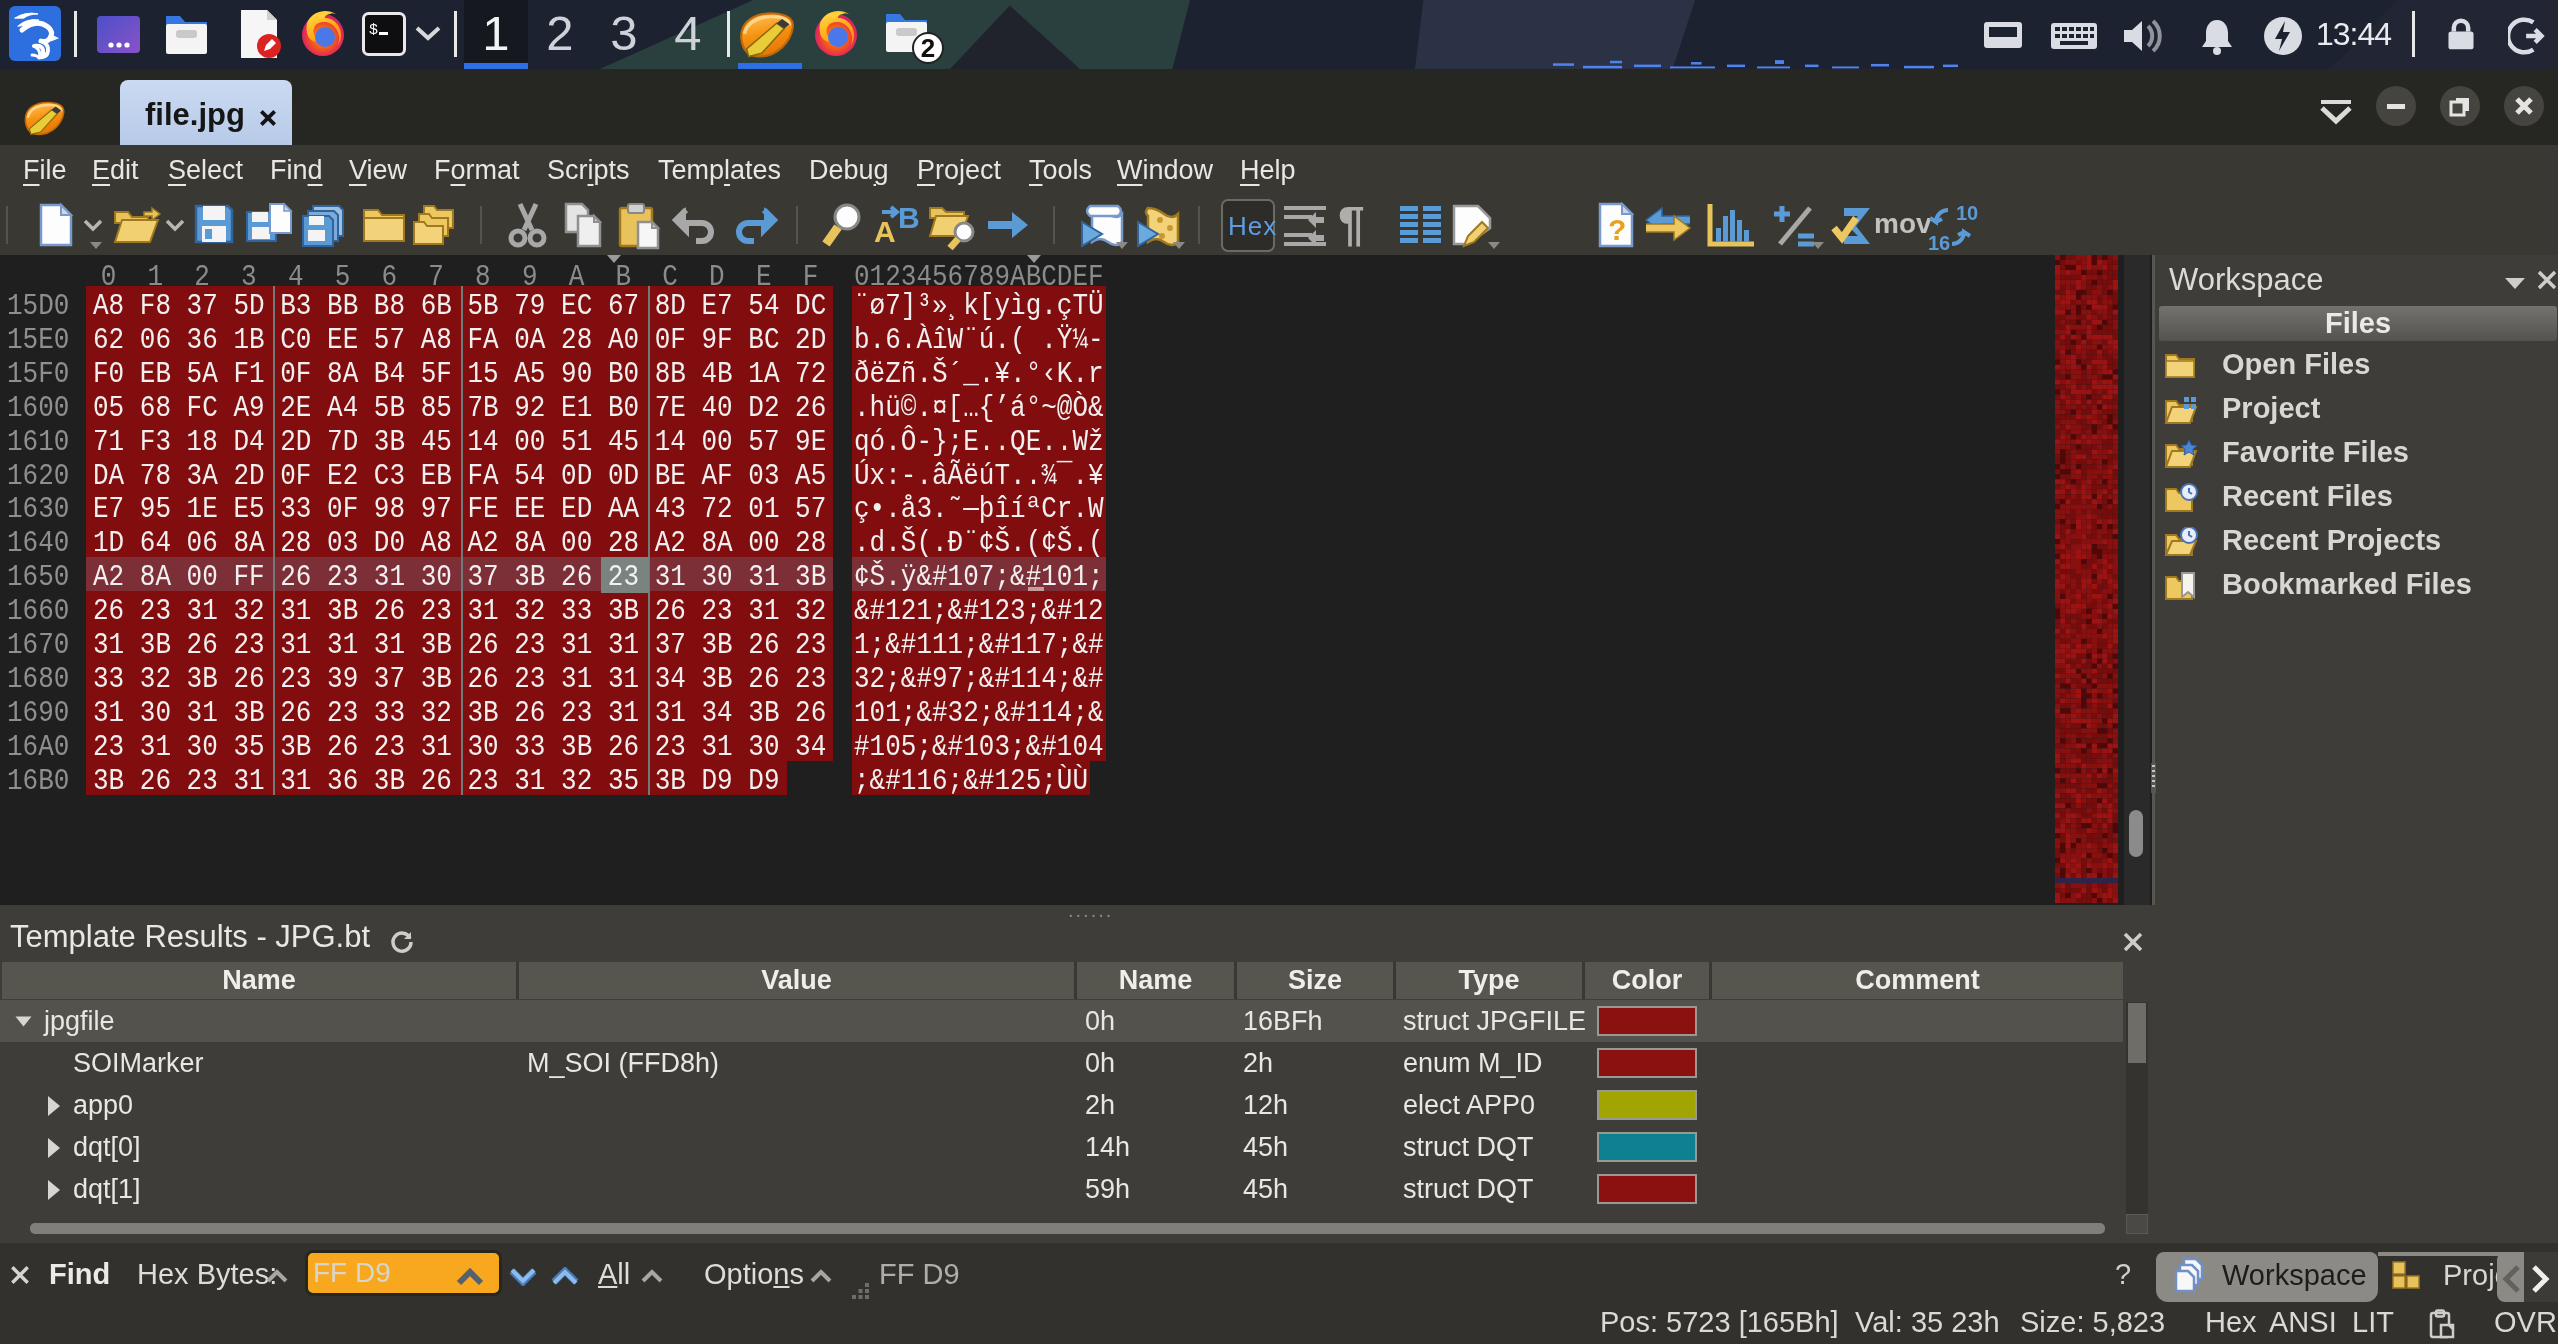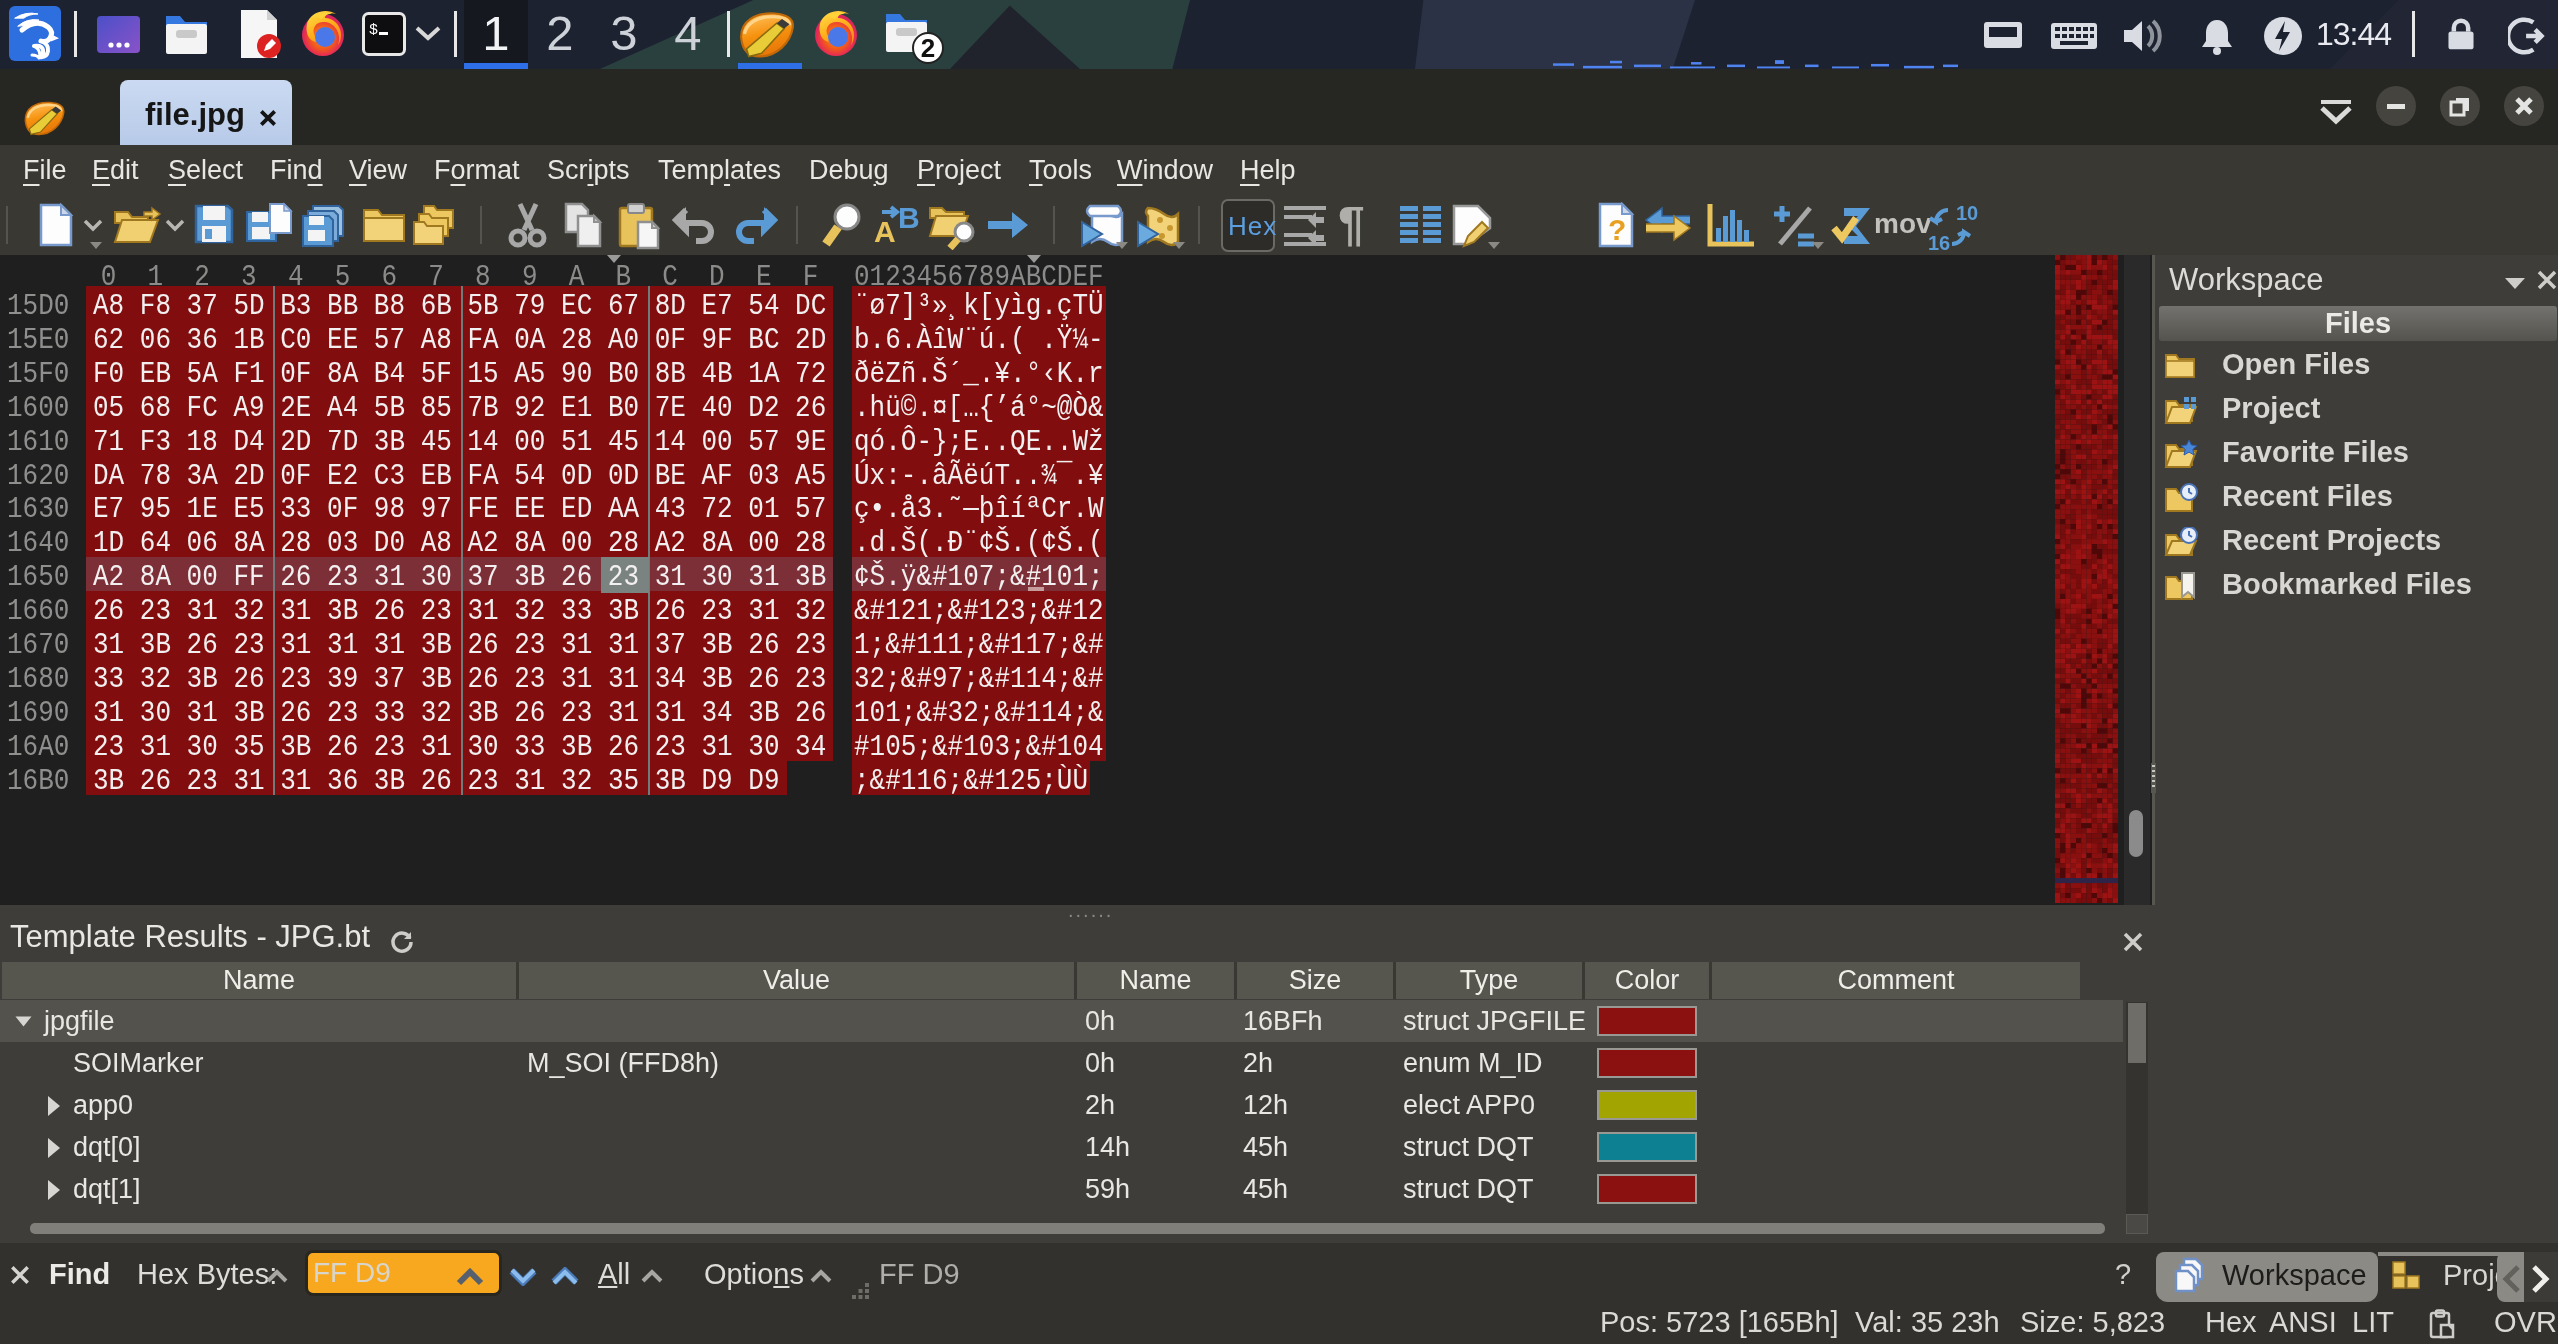--- a/index.html
+++ b/index.html
@@ -42,21 +42,21 @@
           color:#f1efef; background:#820d0e; padding:0 7px; white-space:pre; }
   .arow { position:absolute; left:852px; font-size:26px; font-family:"Liberation Mono", monospace; line-height:33.9px;
           color:#f1efef; background:#820d0e; padding:0 2px; white-space:pre; }
   .gsep { position:absolute; width:2px; background:#6d7c7a; }
   .sy { display:inline-block; transform:translateY(3.5px) scaleY(1.17); transform-origin:50% 50%; }
   
   #wspanel { position:absolute; left:2156px; top:255px; width:404px; height:650px; background:#3e3d39; }
   .wsitem { position:absolute; left:66px; font-size:29px; font-weight:bold; color:#d9d7d3; }
   
   #template { position:absolute; left:0; top:905px; width:2558px; height:338px; background:#3e3d39; }
-  .th { position:absolute; top:57px; height:37px; background:#56554e; color:#f0eee9; font-weight:normal; font-size:27px;
+  .th { position:absolute; top:57px; height:37px; background:#56554e; color:#f0eee9; font-weight:bold; font-size:27px;
         text-align:center; line-height:37px; border-right:3px solid #393833; }
   .trow { position:absolute; left:0; width:2123px; height:42px; font-size:27px; color:#e9e7e3; }
   .tcell { position:absolute; top:0; height:42px; line-height:42px; white-space:nowrap; }
   .swatch { position:absolute; left:1597px; top:6px; width:100px; height:30px; border:2px solid #9a9892; }
   
   #findbar { position:absolute; left:0; top:1243px; width:2558px; height:59px; background:#32312d; }
   
   #statusbar { position:absolute; left:0; top:1302px; width:2558px; height:42px; background:#32312d;
                font-size:29px; color:#dbd9d5; }
   .stxt { position:absolute; top:4px; }
@@ -2227,21 +2227,21 @@
     </svg>
     <svg class="abs" style="left:2122px;top:26px" width="22" height="22" viewBox="0 0 22 22">
         <path d="M3 3 L19 19 M19 3 L3 19" stroke="#cfcdc9" stroke-width="3.5"></path>
       </svg>
     <div class="th" style="left:2px;width:517px">Name</div>
     <div class="th" style="left:519px;width:558px">Value</div>
     <div class="th" style="left:1077px;width:160px">Name</div>
     <div class="th" style="left:1237px;width:159px">Size</div>
     <div class="th" style="left:1396px;width:189px">Type</div>
     <div class="th" style="left:1585px;width:127px">Color</div>
-    <div class="th" style="left:1712px;width:368px;border-right:none">Comment</div>
+    <div class="th" style="left:1712px;width:411px;border-right:none">Comment</div>
 
     <div class="trow" style="top:95px;background:#53524c">
       <svg class="abs" style="left:15px;top:16px" width="17" height="11" viewBox="0 0 17 11">
           <path d="M0.5 0.5 h16 l-8 10 Z" fill="#d8d6d2"></path>
         </svg>
       <div class="tcell" style="left:44px">jpgfile</div>
       <div class="tcell" style="left:1085px">0h</div>
       <div class="tcell" style="left:1243px">16BFh</div>
       <div class="tcell" style="left:1403px">struct JPGFILE</div>
       <div class="swatch" style="background:#8b1111"></div>

